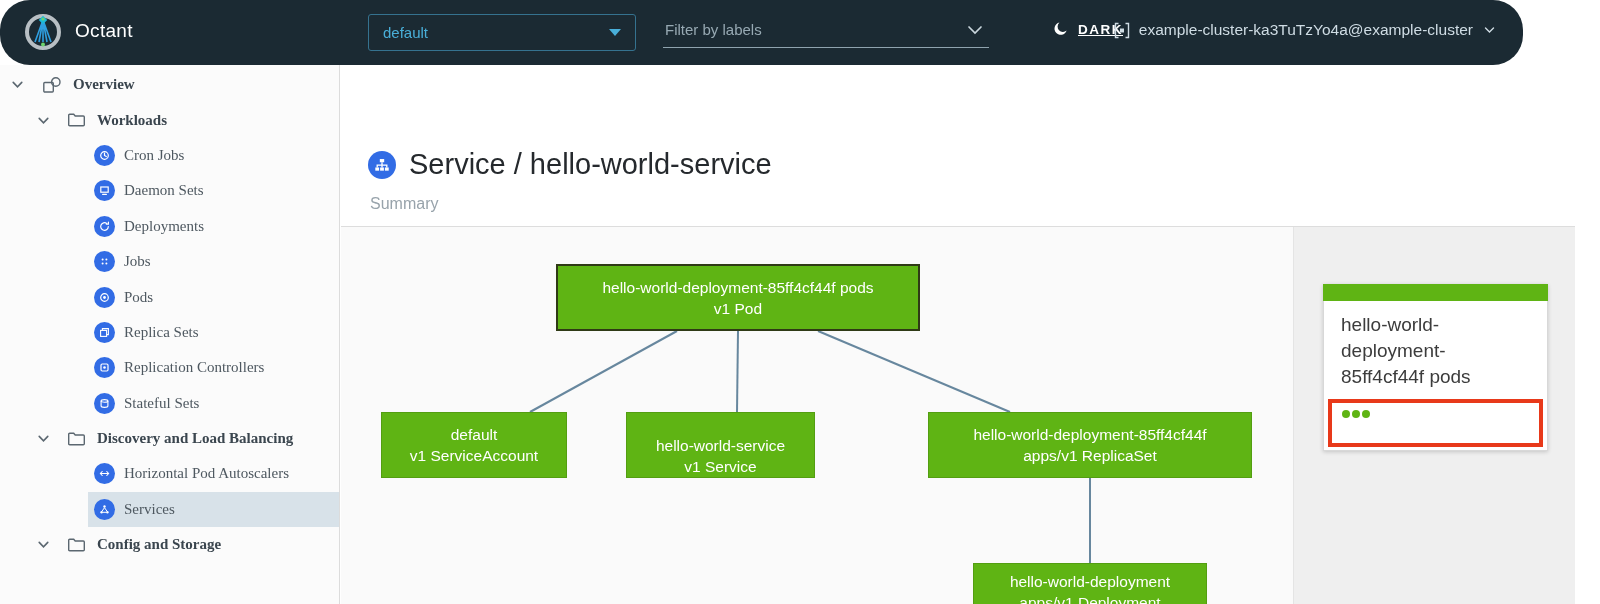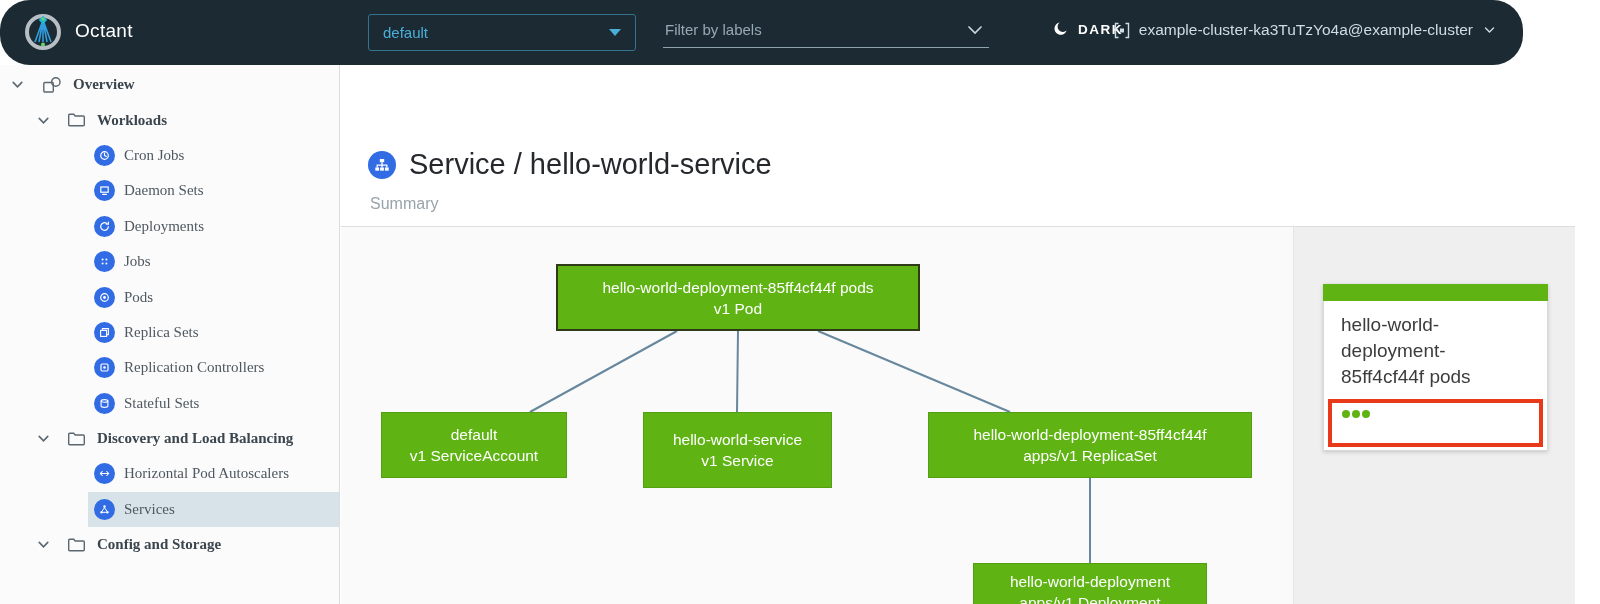--- a/index.html
+++ b/index.html
@@ -23,21 +23,21 @@
   .ns-caret{width:0;height:0;border-left:6px solid transparent;border-right:6px solid transparent;
             border-top:7px solid var(--accent-blue);}
   .filter-wrap{position:absolute;left:663px;top:16px;width:326px;height:32px;
                border-bottom:1px solid #8fa3ae;display:flex;align-items:center;}
   .filter-input{flex:1;background:transparent;border:none;outline:none;color:#cfdce4;
                 font-size:15px;font-family:"Liberation Sans",sans-serif;padding:0 0 4px 2px;}
   .filter-input::placeholder{color:#97a9b3;}
   .filter-chevron{margin:0 6px 4px 0;display:flex;}
   .theme-toggle{position:absolute;left:1053px;top:21px;display:flex;align-items:center;gap:9px;
                 color:#ffffff;cursor:pointer;}
-  .theme-label{font-size:13.5px;font-weight:bold;letter-spacing:1.5px;}
+  .theme-label{font-size:13.5px;font-weight:bold;letter-spacing:1.5px;text-decoration:underline;}
   .context{position:absolute;right:28px;top:21px;display:flex;align-items:center;gap:9px;
            color:#cfdce4;font-size:15.5px;cursor:pointer;padding-left:46px;}
   .ctx-caret{margin-left:2px;display:flex;}
 
   
   #sidebar{position:absolute;left:0;top:65px;width:340px;bottom:0;background:#fbfbfb;
            border-right:1px solid #dcdcdc;padding-top:2px;overflow:hidden;}
   .srow{height:35.4px;display:flex;align-items:center;position:relative;cursor:pointer;}
   .srow>*{position:relative;z-index:1;}
   .srow.selected::before{content:"";position:absolute;left:88px;right:0;top:0;bottom:0;
@@ -69,21 +69,21 @@
   .graph{position:absolute;left:0;top:118px;right:0;bottom:0;}
   .canvas{position:absolute;left:0;top:0;width:952px;height:100%;background:#fafafa;}
   .edges{position:absolute;left:0;top:0;}
   .edge{stroke:var(--edge-blue);stroke-width:2;}
   .node{position:absolute;background:var(--node-green);color:#fff;display:flex;flex-direction:column;
         align-items:center;justify-content:center;text-align:center;font-size:15.5px;line-height:21px;
         border:1px solid rgba(0,0,0,.12);cursor:pointer;}
   .node.selected{border:2px solid #2f3a16;}
   #node-pod{left:215px;top:37px;width:364px;height:67px;}
   #node-sa{left:40px;top:185px;width:186px;height:66px;}
-  #node-svc{left:302px;top:185px;width:189px;height:76px;}
+  #node-svc{left:285px;top:185px;width:189px;height:66px;justify-content:flex-end;}
   #node-rs{left:587px;top:185px;width:324px;height:66px;}
   #node-deploy{left:632px;top:336px;width:234px;height:58px;}
 
   
   .panel{position:absolute;left:952px;top:0;width:282px;bottom:0;background:#efefef;
          border-left:1px solid #e4e4e4;}
   .card{position:absolute;left:29px;top:57px;width:225px;background:#ffffff;
         border:1px solid #d8d8d8;box-shadow:0 1px 4px rgba(0,0,0,.18);}
   .card-strip{height:17px;background:var(--node-green);margin:-1px -1px 0 -1px;}
   .card-title{padding:11px 36px 7px 17px;font-size:19px;line-height:26px;color:#3c3c3c;

